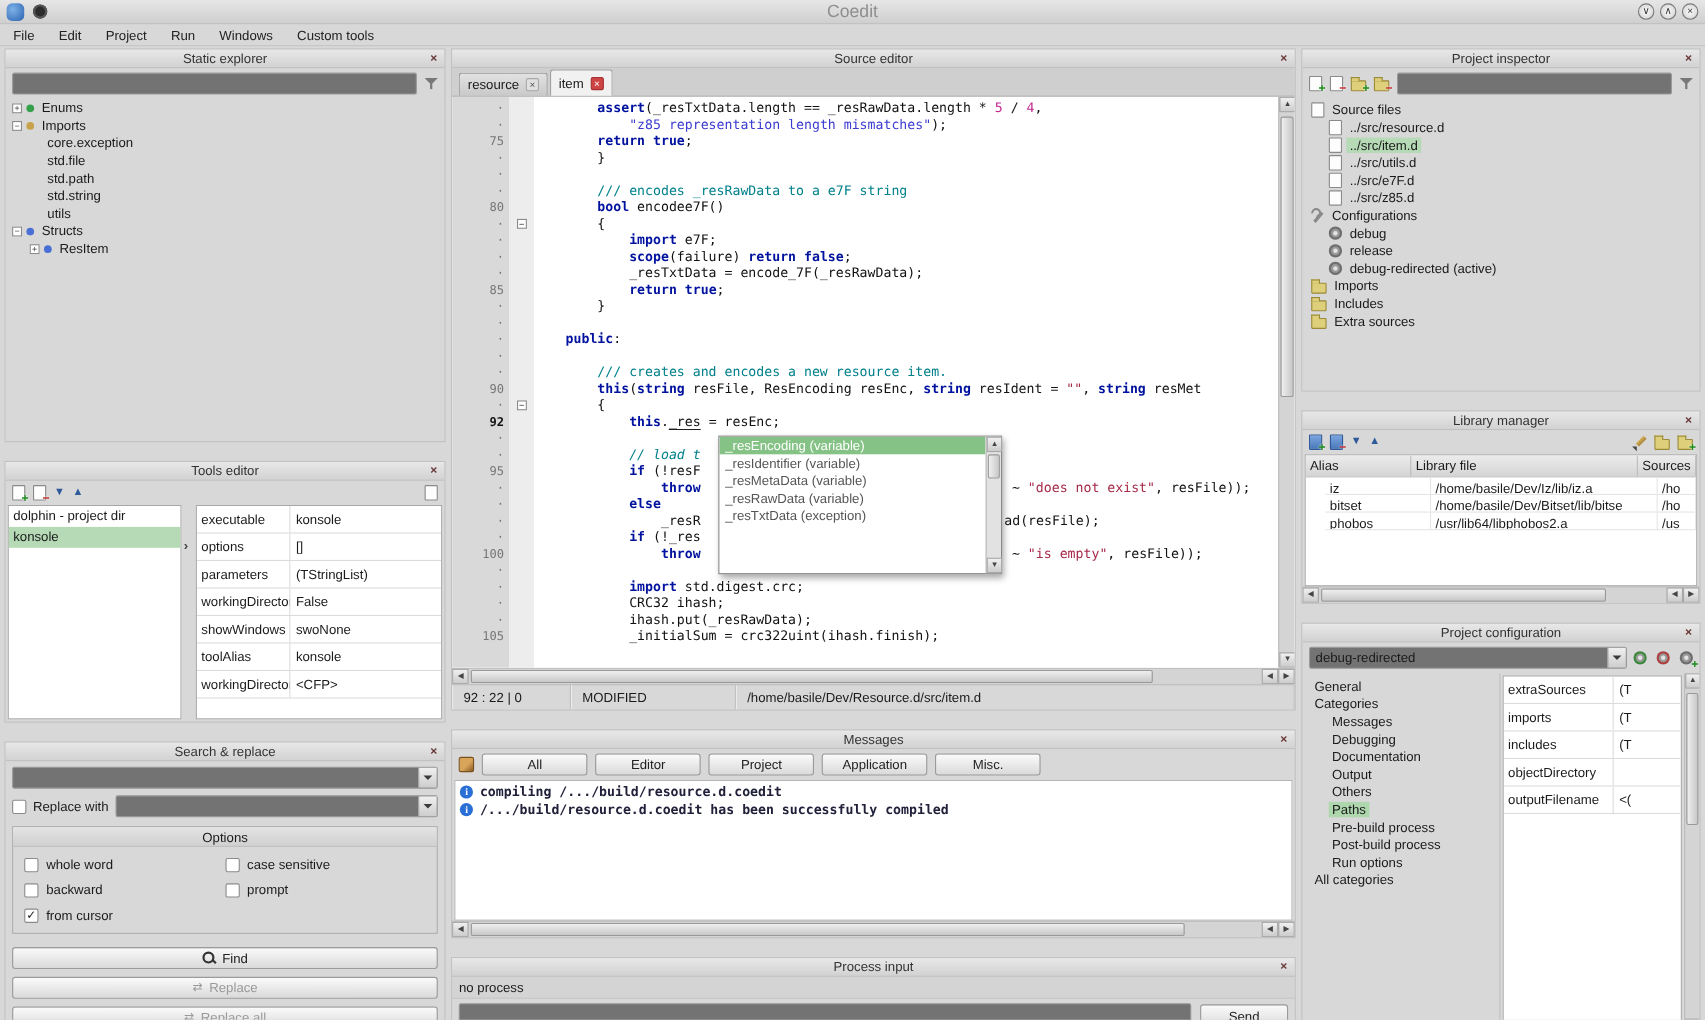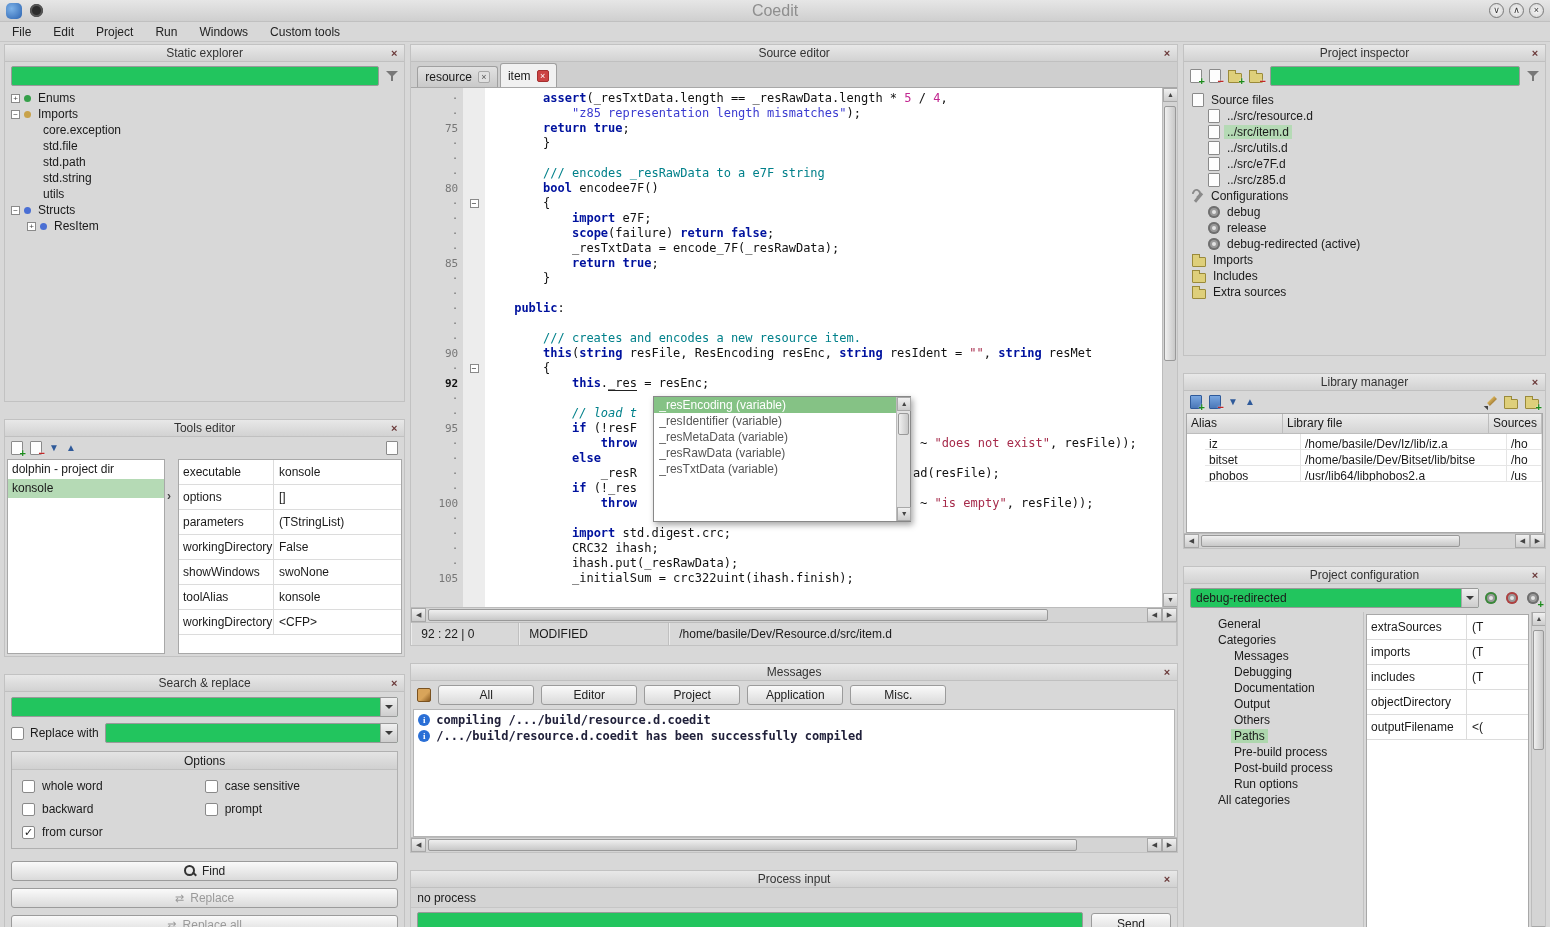--- a/index.html
+++ b/index.html
@@ -29,21 +29,21 @@
   .col { display:flex; flex-direction:column; gap:17px; }
   .col-left { width:404px; }
   .col-center { width:773px; }
   .col-right { flex:1; }
   .panel { background:#d8d8d8; border:1px solid #c2c2c2; display:flex; flex-direction:column; overflow:hidden; }
   .panel-title { flex:none; height:17px; position:relative; text-align:center; color:#333;
     background:linear-gradient(#e8e8e8,#d2d2d2); border-bottom:1px solid #c0c0c0; line-height:16px; }
   .panel-close { position:absolute; right:3px; top:1px; width:14px; height:14px;
     font-size:11px; line-height:14px; text-align:center; color:#6b3a3a; font-weight:bold; }
   
-  .text-input, .combo { background:#22c55e; border:1px solid #9a9a9a; border-radius:2px; height:20px; }
+  .text-input, .combo { background:#737373; border:1px solid #9a9a9a; border-radius:2px; height:20px; }
   input.text-input { font:12px "Liberation Sans",sans-serif; padding:0 4px; outline:none; }
   .combo { display:flex; align-items:center; }
   .combo-text { flex:1; padding-left:5px; overflow:hidden; white-space:nowrap; }
   .dd { width:17px; align-self:stretch; border-left:1px solid #a8a8a8;
     background:linear-gradient(#f0f0f0,#cdcdcd); display:flex; align-items:center; justify-content:center; }
   .tri { width:0; height:0; border:4px solid transparent; border-top-color:#3a3a3a; margin-top:4px; }
   .btn { height:20px; border:1px solid #9b9b9b; border-radius:3px;
     background:linear-gradient(#fafafa,#dadada); display:flex; align-items:center;
     justify-content:center; gap:6px; color:#222; }
   .btn.disabled { color:#9a9a9a; }
@@ -103,21 +103,21 @@
   .tlabel.sel { background:#b5dab5; }
   
   .te-body { flex:1; display:flex; padding:0 2px 2px 2px; gap:0; overflow:hidden; }
   .te-list { width:158px; background:#fff; border:1px solid #a8a8a8; }
   .te-list .lrow { height:19px; line-height:19px; padding-left:4px; white-space:nowrap; overflow:hidden; }
   .te-list .lrow.sel { background:#b5dab5; }
   .tools-gutter { width:13px; position:relative; }
   .gut-mark { position:absolute; top:30px; left:2px; color:#444; font-weight:bold; }
   .pgrid { flex:1; background:#fff; border:1px solid #a8a8a8; overflow:hidden; }
   .pgrid-row { display:flex; height:25px; align-items:center; border-bottom:1px solid #dcdcdc; }
-  .pgrid-name { width:95px; flex:none; padding-left:4px; border-right:1px solid #dcdcdc;
+  .pgrid-name { width:85px; flex:none; padding-left:4px; border-right:1px solid #dcdcdc;
     overflow:hidden; white-space:nowrap; align-self:stretch; display:flex; align-items:center; }
   .pgrid-val { flex:1; padding-left:5px; overflow:hidden; white-space:nowrap; }
   
   .sr-body { padding:5px 6px; display:flex; flex-direction:column; }
   .sr-row2 { display:flex; align-items:center; gap:6px; margin-top:6px; }
   .optbox { margin-top:8px; border:1px solid #b0b0b0; background:#d8d8d8; }
   .optbox-title { height:18px; line-height:18px; text-align:center;
     background:linear-gradient(#e4e4e4,#d0d0d0); border-bottom:1px solid #c0c0c0; }
   .optgrid { display:grid; grid-template-columns:1fr 1fr; row-gap:9px; padding:9px 10px; }
   .optitem { display:flex; align-items:center; gap:7px; }
@@ -203,21 +203,21 @@
   
   .pc-top { display:flex; align-items:center; gap:6px; padding:4px 6px; }
   .pc-top .combo { flex:1; }
   .pc-body { flex:1; display:flex; overflow:hidden; }
   .pc-cats { width:180px; flex:none; padding-top:4px; overflow:hidden; border-right:1px solid #c2c2c2; }
   .pc-grid { flex:1; background:#fff; border:1px solid #a8a8a8; margin:2px; overflow:hidden; }
   .pc-grid .pgrid-name { width:100px; }
   .pc-vsb { width:14px; flex:none; background:#d4d4d4; border-left:1px solid #bcbcbc; display:flex; flex-direction:column; }
   .pc-vsb .sb-btn { width:14px; }
   .catrow { height:16px; line-height:16px; white-space:nowrap; }
-  .catrow span { padding:0 3px;margin-left:23px; }
+  .catrow span { padding:0 3px; }
   .catrow .sel { background:#aed7ae; }
 </style>
 </head>
 <body>
 
 <div class="app">
 
   <div class="titlebar">
     <span class="logo-paw ic"></span>
     <span class="logo-dot ic"></span>
@@ -606,21 +606,21 @@
                 <div class="vthumb"></div>
               </div>
             <div class="sb-btn">▼</div>
           </div>
           <div class="popup">
             <div class="popup-list" id="popup-list">
                 <div class="popup-item sel">_resEncoding (variable)</div>
                 <div class="popup-item">_resIdentifier (variable)</div>
                 <div class="popup-item">_resMetaData (variable)</div>
                 <div class="popup-item">_resRawData (variable)</div>
-                <div class="popup-item">_resTxtData (variable)</div>
+                <div class="popup-item">_resTxtData (exception)</div>
               </div>
             <div class="popup-sb">
               <div class="sb-btn">▲</div>
               <div class="ptrack">
                   <div class="pthumb"></div>
                 </div>
               <div class="sb-btn">▼</div>
             </div>
           </div>
         </div>

